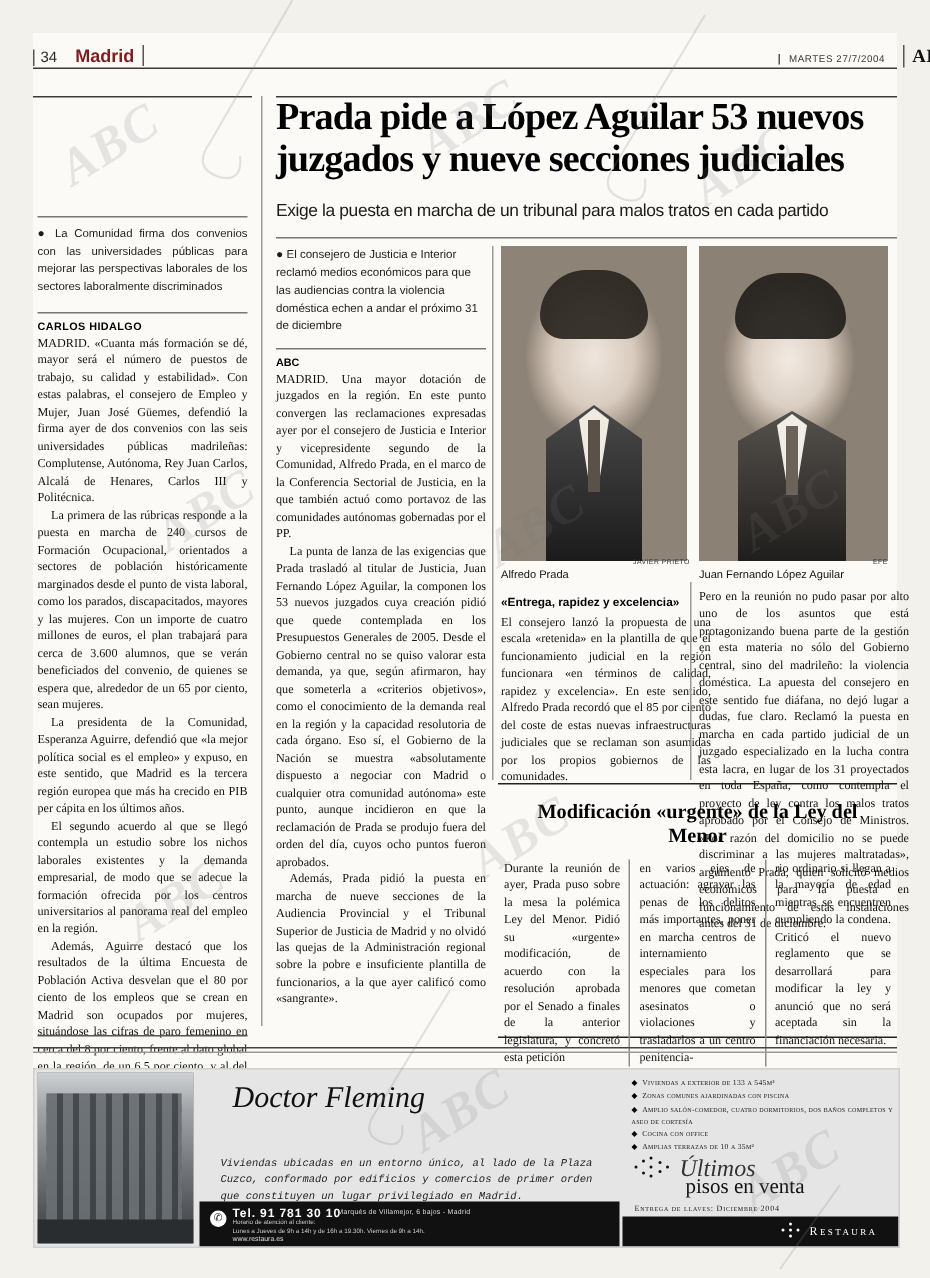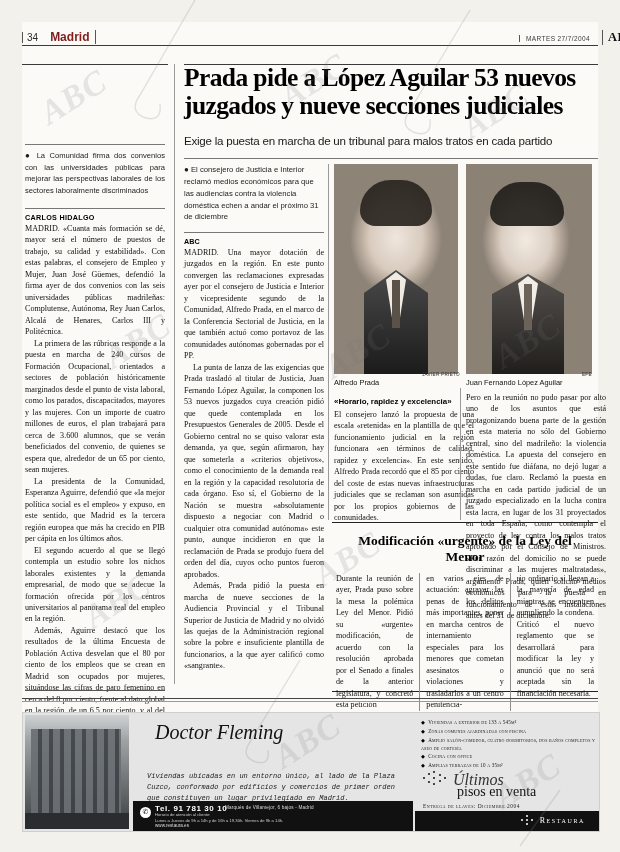--- a/index.html
+++ b/index.html
@@ -241,21 +241,21 @@
         <div style="position:absolute;left:26px;top:110px;width:72px;height:100px;background:linear-gradient(180deg,#55514d,#201e1c);clip-path:polygon(50% 0,100% 20%,100% 100%,0 100%,0 20%);"></div>
         <div style="position:absolute;left:52px;top:112px;width:20px;height:54px;background:#f0ece6;clip-path:polygon(50% 0,100% 14%,62% 100%,38% 100%,0 14%);"></div>
         <div style="position:absolute;left:58px;top:120px;width:8px;height:46px;background:#6b625a;"></div>
       </div>
       <div class="cap" style="left:150px;top:356px;">Alfredo Prada</div>
       <div class="credit" style="left:238px;top:350px;">JAVIER PRIETO</div>
       <div class="cap" style="left:282px;top:356px;">Juan Fernando López Aguilar</div>
       <div class="credit" style="left:398px;top:350px;">EFE</div>
 
       <div class="c-body" style="left:150px;top:370px;">
-        <div class="subhead">«Horario, rapidez y excelencia»</div>
+        <div class="subhead">«Entrega, rapidez y excelencia»</div>
         <p class="first">El consejero lanzó la propuesta de una escala «retenida» en la plantilla de que el funcionamiento judicial en la región funcionara «en términos de calidad, rapidez y excelencia». En este sentido, Alfredo Prada recordó que el 85 por ciento del coste de estas nuevas infraestructuras judiciales que se reclaman son asumidas por los propios gobiernos de las comunidades.</p>
       </div>
       <div class="c-body" style="left:282px;top:370px;">
         <p class="first">Pero en la reunión no pudo pasar por alto uno de los asuntos que está protagonizando buena parte de la gestión en esta materia no sólo del Gobierno central, sino del madrileño: la violencia doméstica. La apuesta del consejero en este sentido fue diáfana, no dejó lugar a dudas, fue claro. Reclamó la puesta en marcha en cada partido judicial de un juzgado especializado en la lucha contra esta lacra, en lugar de los 31 proyectados en toda España, como contempla el proyecto de ley contra los malos tratos aprobado por el Consejo de Ministros. «Por razón del domicilio no se puede discriminar a las mujeres maltratadas», argumentó Prada, quien solicitó medios económicos para la puesta en funcionamiento de estas instalaciones antes del 31 de diciembre.</p>
       </div>
 
       <div class="rule-v" style="left:144px;top:142px;height:356px;"></div>
       <div class="rule-v" style="left:276px;top:366px;height:132px;"></div>
 
       <div class="box" style="left:148px;top:500px;width:266px;height:168px;">

